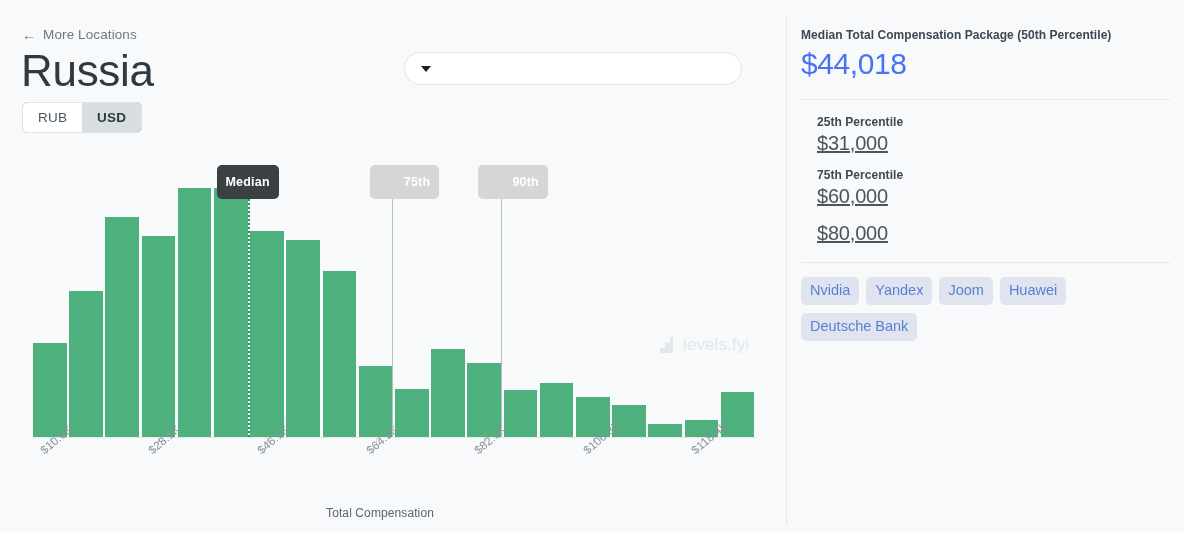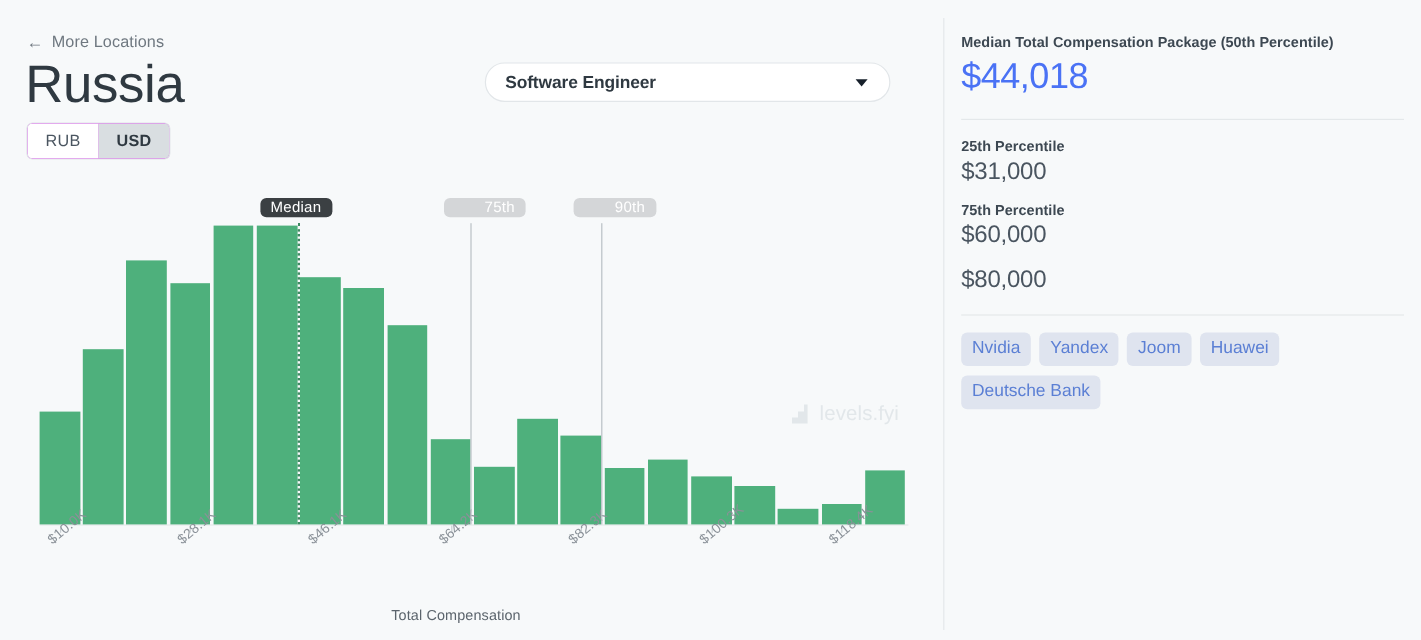--- a/index.html
+++ b/index.html
@@ -143,26 +143,26 @@
     width: 1px;
     background: #b9c0c5;
   }
   .pmarker-line.median {
     width: 0;
     border-left: 2px dotted #3f8a63;
     background: none;
   }
   .pmarker-badge {
     position: absolute;
-    height: 16px;
+    height: 34px;
     border-radius: 5px;
     display: flex; align-items: center; justify-content: center;
     padding: 0 9px;
     font-size: 12.5px;
-    font-weight: 400;
+    font-weight: 700;
     color: #ffffff;
     white-space: nowrap;
     letter-spacing: .2px;
   }
   .pmarker-badge.dark  { background: #3b4043; }
   .pmarker-badge.light { background: #d4d6d8; padding-left: 34px; }
 
   .watermark {
     position: absolute;
     left: 634px; top: 185px;
@@ -212,28 +212,29 @@
     margin: 3px 0 16px 0;
     letter-spacing: -.4px;
     line-height: 38px;
     font-weight: 400;
   }
   .hr {
     height: 1px;
     background: #e4e8ea;
     margin: 16px 0 14px 0;
   }
-  .stat-row { margin-bottom: 11px; }
+  .stat-row { margin-bottom: 11px; margin-left: 16px; }
   .stat-row .stat-caption { line-height: 16px; }
   .stat-value {
     font-size: 20px;
     color: #4a5560;
     line-height: 26px;
     letter-spacing: -.2px;
     font-weight: 400;
+    text-decoration: underline;
   }
   .companies-title {
     font-size: 12px;
     font-weight: 700;
     color: #3d4852;
     margin-bottom: 10px;
   }
   .chips {
     display: flex;
     flex-wrap: wrap;
@@ -264,21 +265,20 @@
     </div>
 
     <div class="page-title">Russia</div>
 
     <div class="currency-toggle">
       <div class="seg">RUB</div>
       <div class="seg active">USD</div>
     </div>
 
     <div class="role-select">
-      <span class="label">Software Engineer</span>
       <span class="caret"></span>
     </div>
 
     <div id="chart-area">
       <div id="plot">
         <div class="baseline"></div>
         <div id="bars">
             <div class="bar" style="left: 13px; width: 33.5px; height: 94px; bottom: 3px; background: rgb(78, 176, 124);"></div>
             <div class="bar" style="left: 49.2px; width: 33.5px; height: 146px; bottom: 3px; background: rgb(78, 176, 124);"></div>
             <div class="bar" style="left: 85.4px; width: 33.5px; height: 220px; bottom: 3px; background: rgb(78, 176, 124);"></div>

